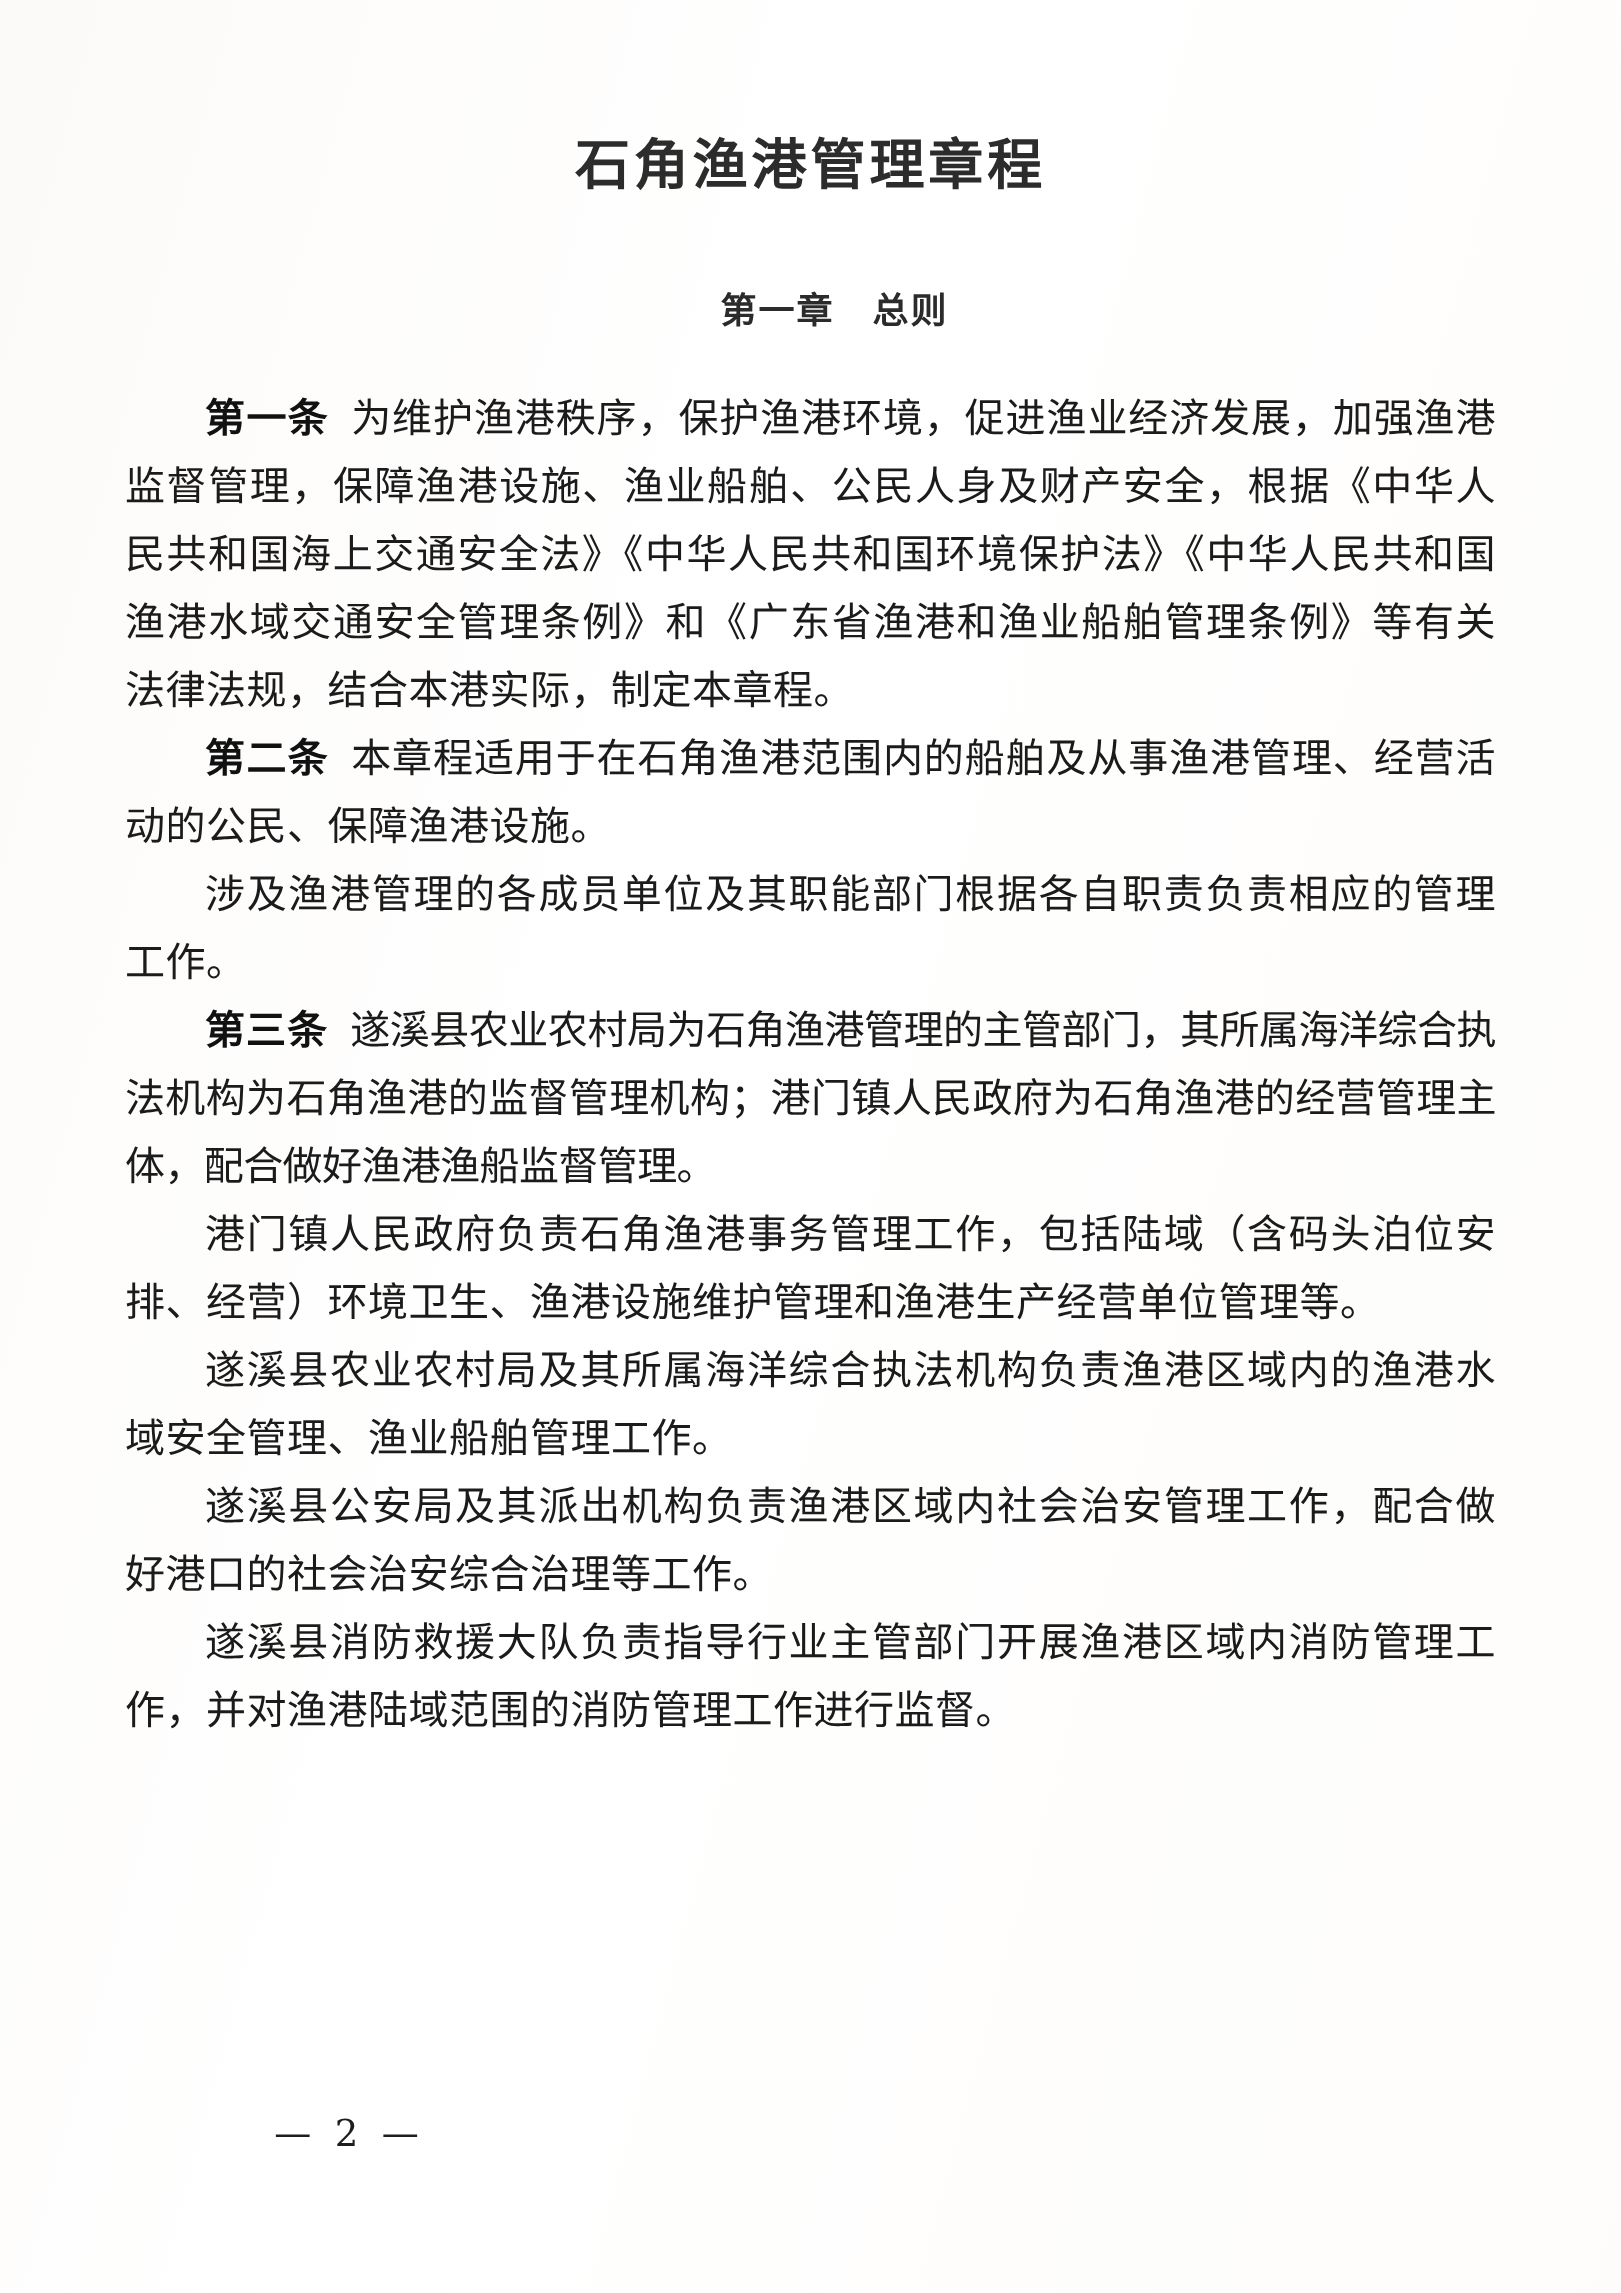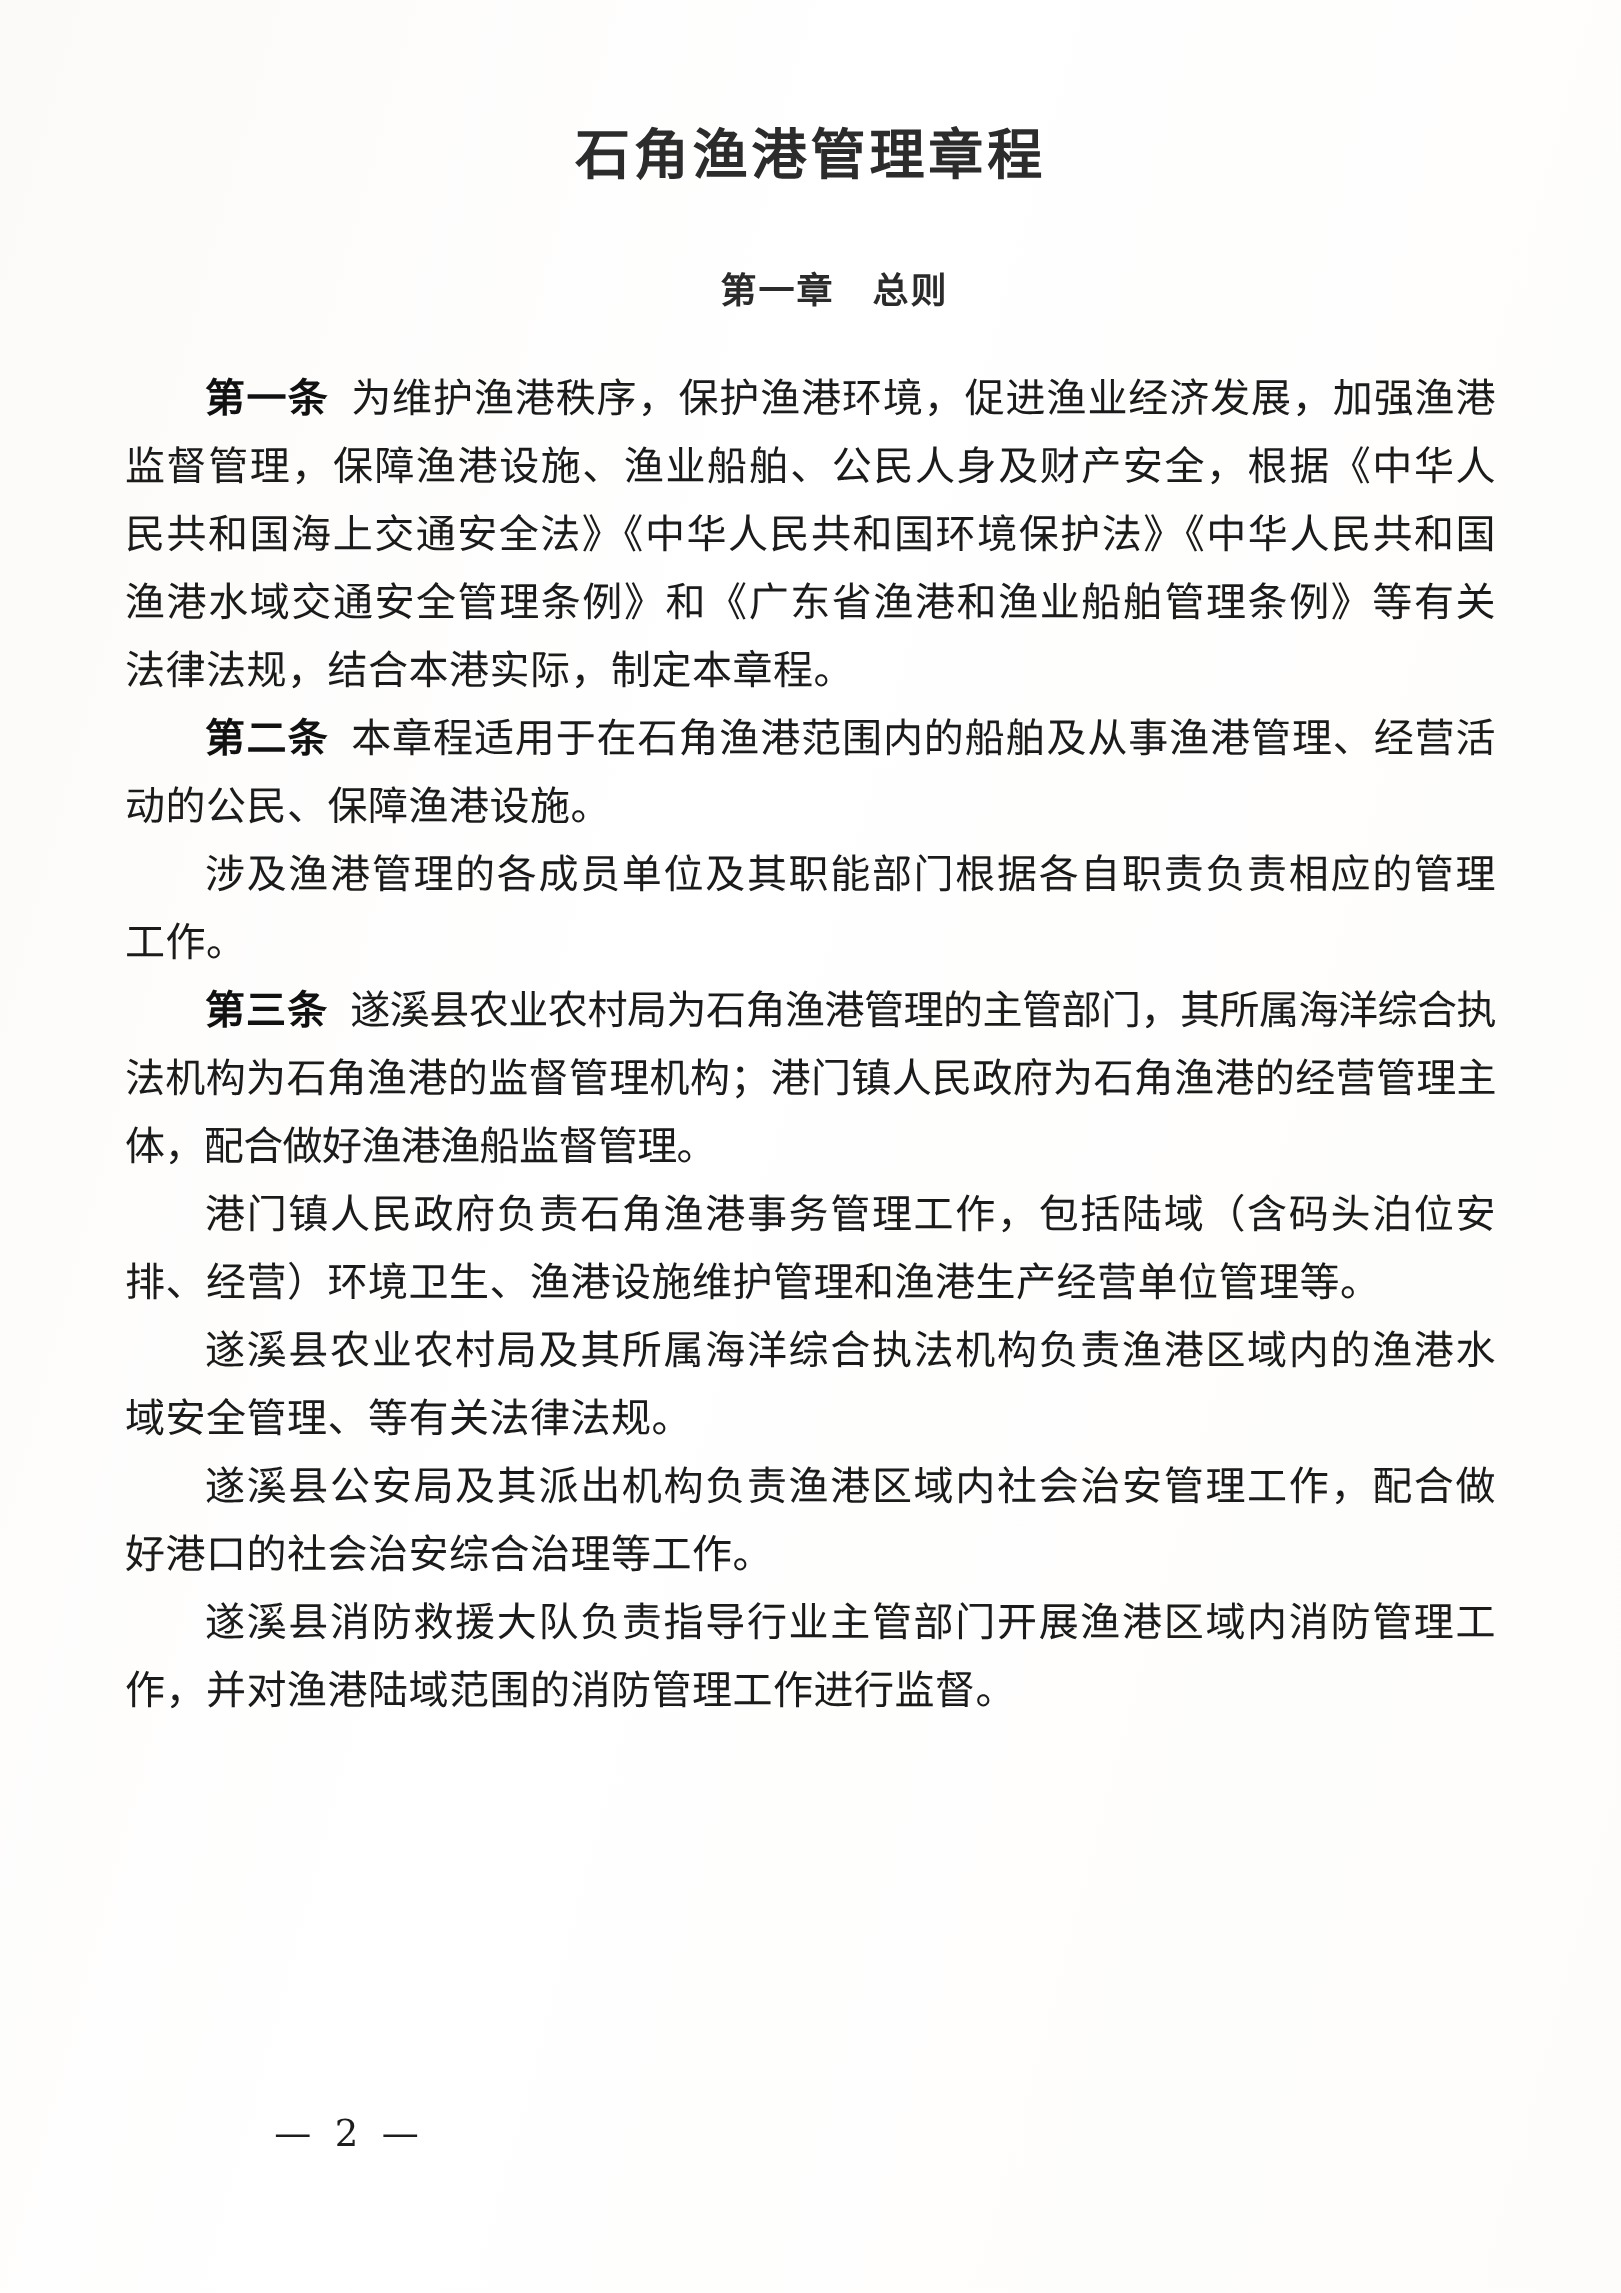--- a/index.html
+++ b/index.html
@@ -29,21 +29,21 @@
     position: relative;
     padding: 0;
   }
   .doc-title {
     text-align: center;
     font-family: "DejaVu Sans", "Liberation Sans", sans-serif;
     font-weight: 700;
     font-size: 55px;
     letter-spacing: 3.9px;
     color: #2c2c2c;
-    margin: 2px;
+    margin: 12px;
     padding-top: 120px;
     line-height: 1.2;
   }
   .chapter-heading {
     text-align: center;
     font-family: "DejaVu Sans", "Liberation Sans", sans-serif;
     font-weight: 700;
     font-size: 36px;
     letter-spacing: 2px;
     color: #2b2b2b;
@@ -114,21 +114,21 @@
       </p>
 
       <p class="para">涉及渔港管理的各成员单位及其职能部门根据各自职责负责相应的管理工作。</p>
 
       <p class="para tight">
         <span class="art-label">第三条</span><span>遂溪县农业农村局为石角渔港管理的主管部门，其所属海洋综合执法机构为石角渔港的监督管理机构；港门镇人民政府为石角渔港的经营管理主体，配合做好渔港渔船监督管理。</span>
       </p>
 
       <p class="para">港门镇人民政府负责石角渔港事务管理工作，包括陆域（含码头泊位安排、经营）环境卫生、渔港设施维护管理和渔港生产经营单位管理等。</p>
 
-      <p class="para">遂溪县农业农村局及其所属海洋综合执法机构负责渔港区域内的渔港水域安全管理、等有关法律法规。</p>
+      <p class="para">遂溪县农业农村局及其所属海洋综合执法机构负责渔港区域内的渔港水域安全管理、渔业船舶管理工作。</p>
 
       <p class="para">遂溪县公安局及其派出机构负责渔港区域内社会治安管理工作，配合做好港口的社会治安综合治理等工作。</p>
 
       <p class="para">遂溪县消防救援大队负责指导行业主管部门开展渔港区域内消防管理工作，并对渔港陆域范围的消防管理工作进行监督。</p>
 
     </div>
   </div>
 
   <div class="page-number">— 2 —</div>
 </div>

